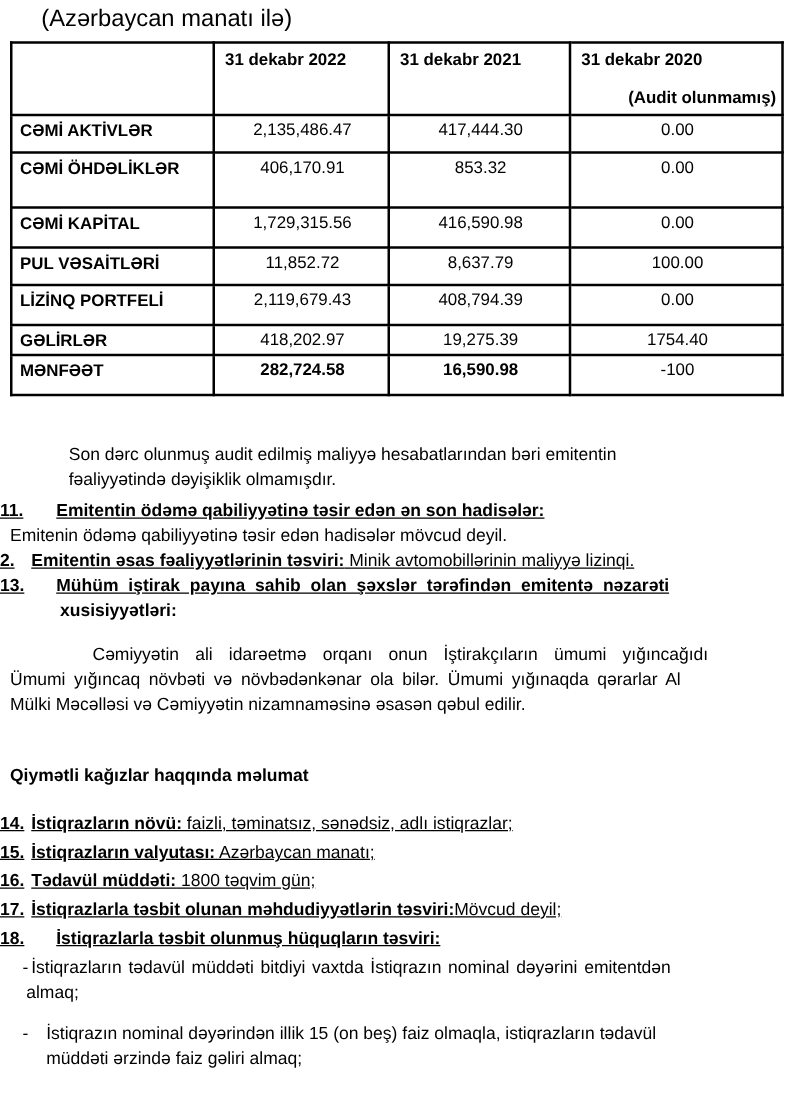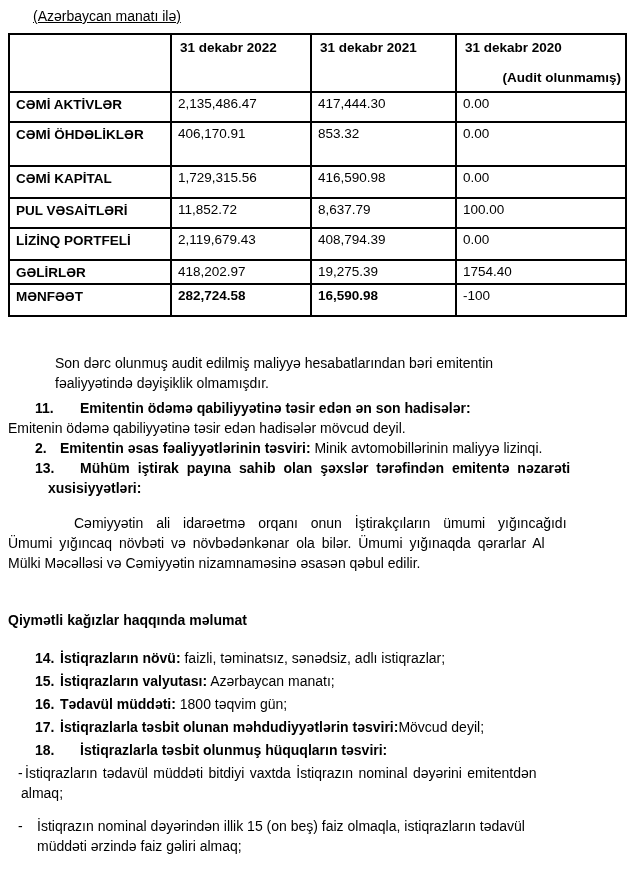--- a/index.html
+++ b/index.html
@@ -4,33 +4,33 @@
 <style>
   html,body { margin:0; padding:0; }
   body {
     width:631px; height:888px;
     background:#ffffff; color:#000;
     font-family:"Liberation Sans", sans-serif;
     font-size:14px;
     overflow:hidden;
     position:relative;
   }
-  .title { margin:7px 0 0 33px; font-size:14px; line-height:18px;text-decoration:underline; }
+  .title { margin:7px 0 0 33px; font-size:19px; line-height:18px; }
 
   table.fin { border-collapse:collapse; margin:8px 0 0 8px; table-layout:fixed; width:617px;padding-left:29px; }
   table.fin td { border:2px solid #000; vertical-align:top; padding:3px 4px 2px 6px; font-size:13.5px; }
   table.fin tr.hdr td { font-weight:bold; padding-top:5px; padding-left:8px; }
   .audit { margin-top:15px;text-align:right; }
   td.lbl { font-weight:bold; line-height:17px; padding-top:5px; }
-  td.val { text-align:left; padding-right:10px; padding-left:2px; }
+  td.val { text-align:center; padding-right:10px; padding-left:2px; }
   tr.row-menfeet td.val.b2022, tr.row-menfeet td.val.b2021 { font-weight:bold; }
 
   .son { margin:36px 0 0 55px; line-height:20px; }
   .sec1 { margin-top:5px; }
-  .item { display:flex; margin-left:35px; line-height:20px; }
+  .item { display:flex; line-height:20px;text-decoration:underline; }
   .item .num { font-weight:bold; flex:0 0 25px; }
   .item .bold { font-weight:bold;padding-left:20px; }
   .nowrap { white-space:nowrap;text-align:center; }
   .item13-l1 { word-spacing:4px; }
   .xusis { margin-left:48px; font-weight:bold; line-height:20px; }
   .plain { margin-left:8px; line-height:20px; }
 
   .para { margin:15px 0 0 8px; line-height:20px; }
   .para .l1 { text-indent:66px; word-spacing:9px; white-space:nowrap; }
   .para .l2 { word-spacing:6px; white-space:nowrap; }

